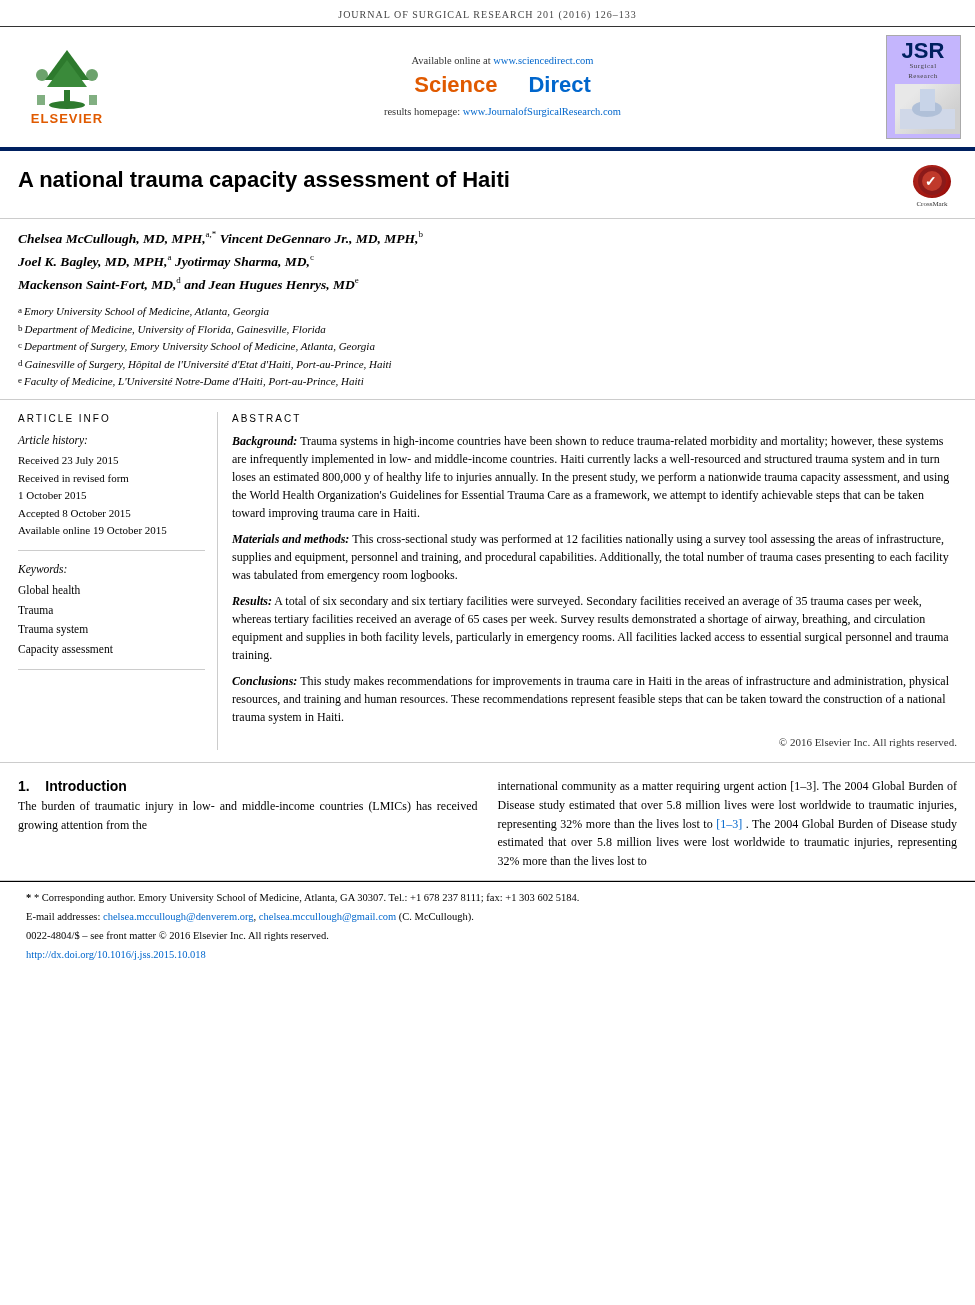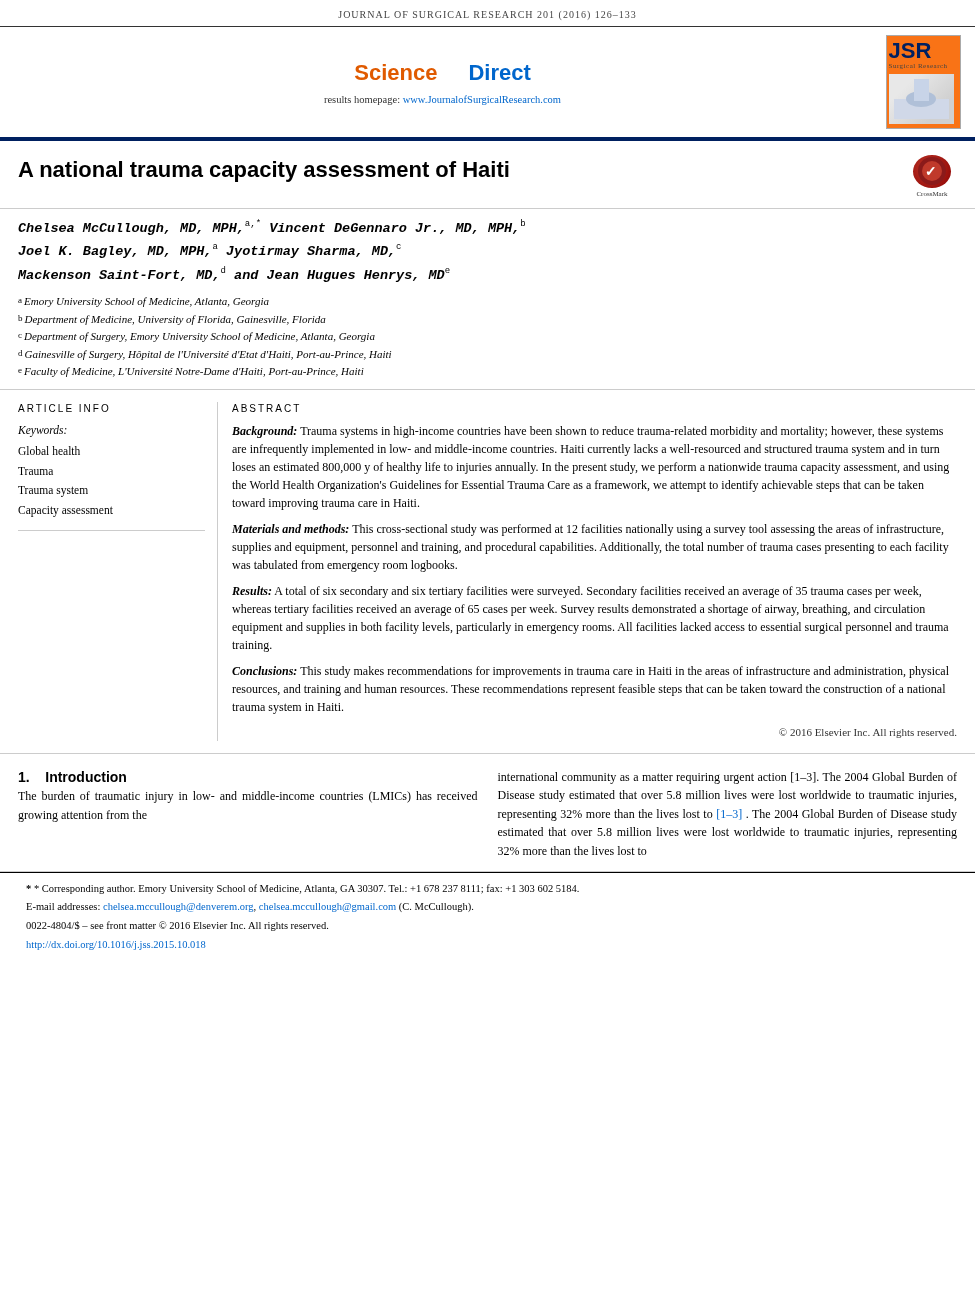--- a/index.html
+++ b/index.html
@@ -75,23 +75,23 @@
       margin-top: 4px;
     }
     .jsr-logo {
       min-width: 80px;
       display: flex;
       justify-content: center;
       align-items: center;
     }
     .jsr-box {
       border: 1px solid #aaa;
-      padding: 4px 2px;
-      text-align: left;
-      background: #f97316;
+      padding: 4px 8px;
+      text-align: center;
+      background: #c4b5fd;
       width: 75px;
     }
     .jsr-letters {
       font-size: 22px;
       font-weight: bold;
       color: #002060;
       font-family: Arial, sans-serif;
       line-height: 1;
     }
     .jsr-subtitle {
@@ -152,21 +152,20 @@
       margin-top: 2px;
     }
     .authors-section {
       padding: 8px 18px;
       border-bottom: 1px solid #ccc;
     }
     .authors-line {
       font-size: 13.5px;
       font-style: italic;
       line-height: 1.7;
-      font-family: Liberation Mono, monospace;
     }
     .author-name {
       font-weight: bold;
       font-style: italic;
     }
     .superscript {
       font-size: 9px;
       vertical-align: super;
       font-style: normal;
     }
@@ -300,22 +299,43 @@
   </style>
 </head>
 <body>
 
 <div class="journal-header">
   <span>JOURNAL OF SURGICAL RESEARCH 201 (2016) 126–133</span>
 </div>
 
 <div class="top-banner">
 
+  <div class="elsevier-logo">
+    <svg class="elsevier-tree" viewBox="0 0 80 65">
+
+      <rect x="37" y="45" width="6" height="15" fill="#2d7a2d"></rect>
+
+      <ellipse cx="40" cy="60" rx="18" ry="4" fill="#2d7a2d"></ellipse>
+
+      <polygon points="40,5 18,35 62,35" fill="#2d7a2d"></polygon>
+      <polygon points="40,15 20,42 60,42" fill="#3a8a3a"></polygon>
+
+      <circle cx="15" cy="30" r="6" fill="#2d7a2d" opacity="0.7"></circle>
+      <circle cx="65" cy="30" r="6" fill="#2d7a2d" opacity="0.7"></circle>
+      <rect x="10" y="50" width="8" height="10" fill="#2d7a2d" opacity="0.6"></rect>
+      <rect x="62" y="50" width="8" height="10" fill="#2d7a2d" opacity="0.6"></rect>
+    </svg>
+    <div class="elsevier-text">ELSEVIER</div>
+  </div>
 
   <div class="center-info">
+    <div class="available-text">
+      <span>Available online at</span>
+      <a class="footer-link">www.sciencedirect.com</a>
+    </div>
     <div class="sciencedirect-title">
       <span style="color:#e05a00;">Science</span><span class="sd-blue" style="color:#0066cc;">Direct</span>
     </div>
     <div class="journal-homepage">
       <span>results homepage:</span>
       <span style="color:#0066cc;margin-top:36px;">www.JournalofSurgicalResearch.com</span>
     </div>
   </div>
 
   <div class="jsr-logo">
@@ -381,20 +401,28 @@
       <span class="affil-sup">e</span>
       <span> Faculty of Medicine, L'Université Notre-Dame d'Haiti, Port-au-Prince, Haiti</span>
     </div>
   </div>
 </div>
 
 <div class="main-content">
 
   <div class="left-column">
     <div class="section-header">ARTICLE INFO</div>
+    <div class="article-info-block">
+      <div class="article-info-label">Article history:</div>
+      <div class="article-info-line">Received 23 July 2015</div>
+      <div class="article-info-line">Received in revised form</div>
+      <div class="article-info-line">1 October 2015</div>
+      <div class="article-info-line">Accepted 8 October 2015</div>
+      <div class="article-info-line">Available online 19 October 2015</div>
+    </div>
     <div class="keywords-block">
       <div class="keyword-label">Keywords:</div>
       <div class="keyword-item">Global health</div>
       <div class="keyword-item">Trauma</div>
       <div class="keyword-item">Trauma system</div>
       <div class="keyword-item">Capacity assessment</div>
     </div>
   </div>
 
   <div class="right-column">

